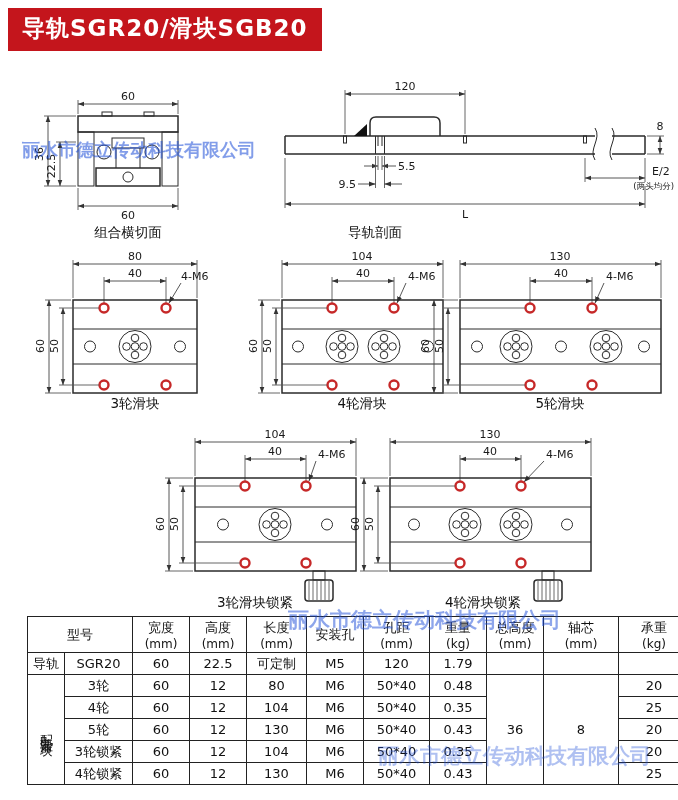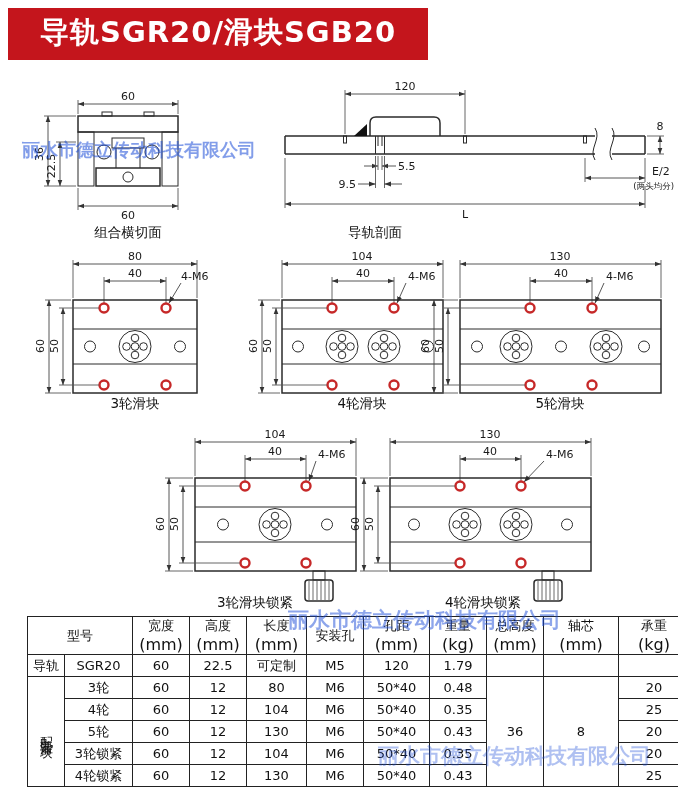--- a/index.html
+++ b/index.html
@@ -1,20 +1,20 @@
 <!DOCTYPE html>
 <html><head>
 <meta charset="utf-8">
 <style>
   * { margin:0; padding:0; box-sizing:border-box; }
   html,body { width:678px; height:800px; }
   body { position:relative; background:#fff; font-family:"DejaVu Sans","Liberation Sans",sans-serif; overflow:hidden; }
 
   .banner { position:absolute; left:8px; top:8px; background:#c4151c; color:#fff;
-            font-size:29px; font-weight:bold; padding:5px 32px 7px; letter-spacing:1px; z-index:3; }
+            font-size:23px; font-weight:bold; padding:5px 14px 7px; letter-spacing:1px; z-index:3; }
 
   .wm { position:absolute; color:#1d4ed8; white-space:nowrap; z-index:6; pointer-events:none;font-weight:bold; }
   .wm1 { left:22px; top:138px; font-size:18px; opacity:.55; }
   .wm2 { left:288px; top:606px; font-size:21px; opacity:.5; }
   .wm3 { left:378px; top:742px; font-size:21px; opacity:.35; }
 
   svg { position:absolute; overflow:visible; }
   svg text { font-family:"DejaVu Sans","Liberation Sans",sans-serif; }
   .o  { stroke:#2b2b2b; stroke-width:1.5; fill:none; }
   .t  { stroke:#2b2b2b; stroke-width:1; fill:none; }
@@ -24,21 +24,21 @@
   .hatch { stroke:#444; stroke-width:0.8; fill:none; }
   .dt { font-size:11px; fill:#1a1a1a; text-anchor:middle; }
   .dts { font-size:11px; fill:#1a1a1a; }
   .lab { font-size:13.5px; fill:#111; text-anchor:middle; }
   .note { font-size:8.5px; fill:#1a1a1a; text-anchor:end; }
 
   .spec { position:absolute; left:8px; top:616px; z-index:1;margin-left:19px; }
   table { border-collapse:collapse; table-layout:fixed; width:662px; font-size:13px; color:#111; }
   th,td { border:1px solid #222; text-align:center; vertical-align:middle; padding:0; height:22px; overflow:hidden; }
   thead th { height:36px; font-weight:normal; }
-  .unit { font-size:16px; }
+  .unit { font-size:12px; }
   .vtext { writing-mode:vertical-rl; text-orientation:upright; letter-spacing:3px; font-size:13px; }
 </style>
 </head>
 <body>
 
 <svg width="0" height="0" style="left:0;top:0">
   <defs>
     <marker id="ah" viewBox="0 0 10 10" refX="9" refY="5" markerWidth="8" markerHeight="8" orient="auto-start-reverse">
       <path d="M0,1.5 L9,5 L0,8.5 z" fill="#333"></path>
     </marker>

